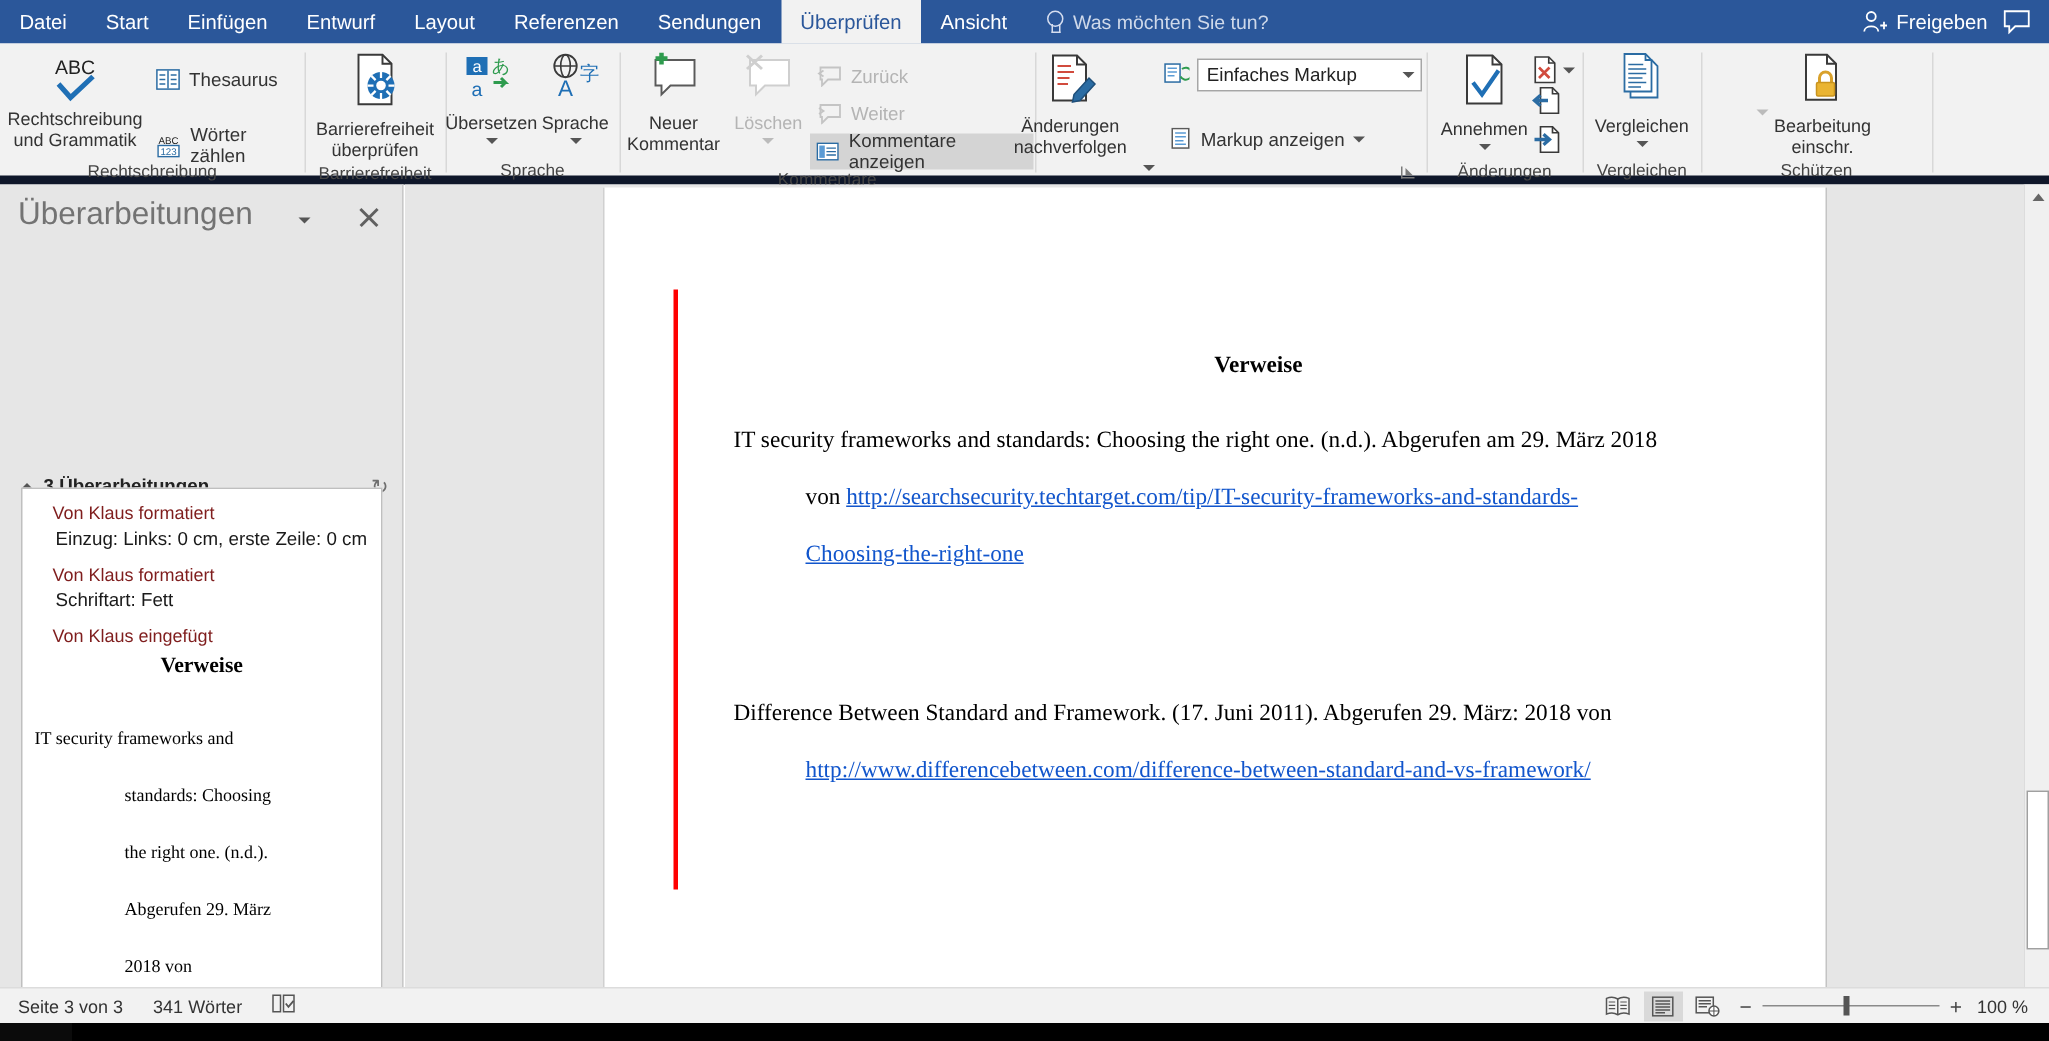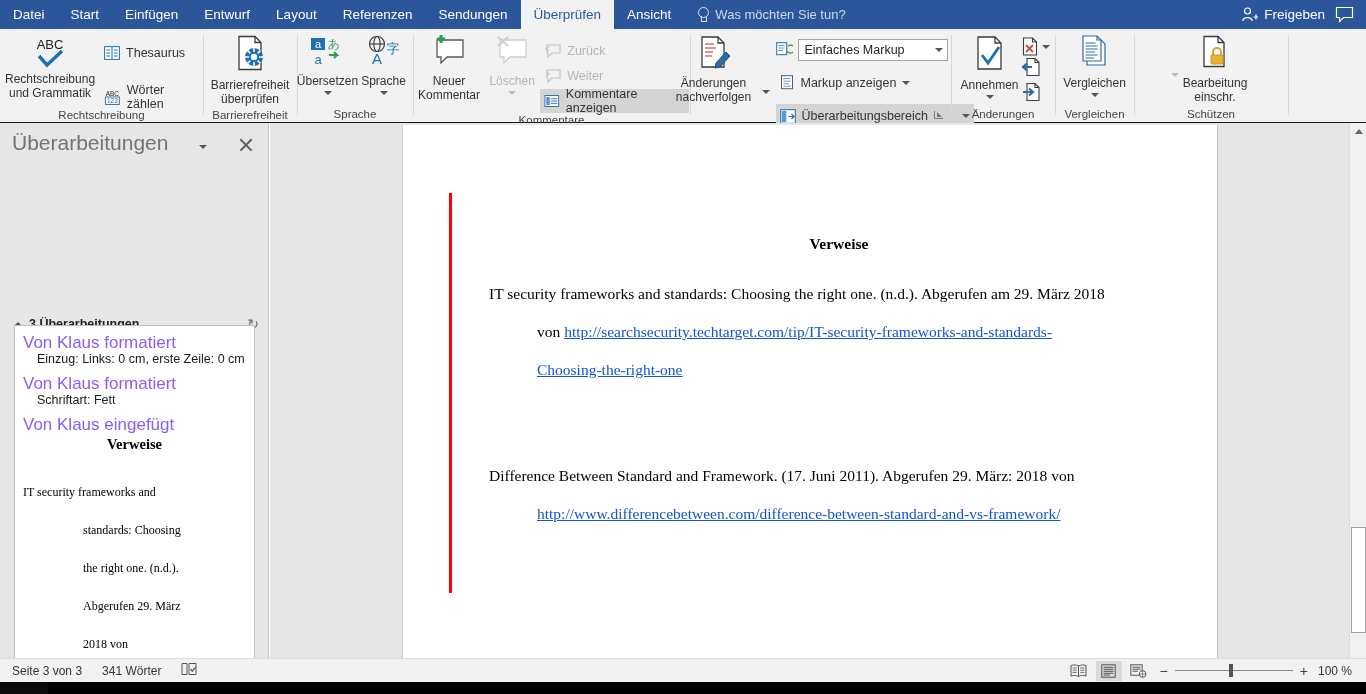--- a/index.html
+++ b/index.html
@@ -37,21 +37,21 @@
   }
   .menu-right {
     margin-left: auto; display: flex; align-items: center; gap: 10px;
     padding-right: 12px; color: #ffffff; font-size: 13.5px;
   }
   .share { display:flex; align-items:center; gap:6px; cursor:default; }
 
   
   .ribbon {
     position: absolute; left: 0; top: 29px; width: 1366px; height: 94px;
-    background: #f2f2f2; border-bottom: 1px solid #0f172a; padding-left: 24px;
+    background: #f2f2f2; border-bottom: 6px solid #0f172a; padding-left: 24px;
   }
   .rgroup {
     position: absolute; top: 0; height: 94px;
     display: flex; flex-direction: column; align-items: center;
   }
   .rgroup .gbody { flex: 1; display: flex; align-items: flex-start; padding-top: 4px; }
   .glabel {
     font-size: 11.5px; color: #444444; text-align: center;
     width: 100%; line-height: 14px; padding-bottom: 2px;
   }
@@ -131,21 +131,21 @@
   }
   .pane-sub .lbl { font-size: 12.5px; font-weight: bold; color: #222222; }
   .refresh {
     margin-left: auto; font-size: 14px; color: #6e6e6e; cursor: default;
   }
   .revbox {
     position: absolute; left: 14px; top: 202px; width: 241px; height: 454px;
     background: #ffffff; border: 1px solid #bfbfbf; overflow: hidden;
     padding: 8px 8px 0 8px;
   }
-  .revmeta { font-size: 17px; color: #8b5cf6; line-height: 17px; }
+  .revmeta { font-size: 12px; color: #7f1d1d; line-height: 17px; margin-left: 12px; }
   .revdetail {
     font-size: 12.5px; color: #1a1a1a; line-height: 17px;
     padding-left: 14px; margin-bottom: 7px;
   }
   .revdoc {
     font-family: "Liberation Serif", serif; color: #000000;
   }
   .revdoc .ctr { text-align: center; font-weight: bold; font-size: 14.5px; margin: 3px 0 20px 0; }
   .revdoc .ln { font-size: 12px; line-height: 38px; }
   .revdoc .ind { padding-left: 60px; }
@@ -406,21 +406,21 @@
               <line x1="11" y1="13" x2="22" y2="13" stroke="#d14b3d" stroke-width="1.2"></line>
               <line x1="11" y1="17" x2="19" y2="17" stroke="#d14b3d" stroke-width="1.2"></line>
               <line x1="11" y1="21" x2="18" y2="21" stroke="#d14b3d" stroke-width="1.2"></line>
               <path d="M22 28 l10 -11 l4 4 l-10 11 l-5 1 z" fill="#2b6ca3" stroke="#1e4f7a" stroke-width="1"></path>
             </svg>
           </span>
           <div class="cap">Änderungen
 nachverfolgen</div>
         </div>
         <span class="caretd" style="align-self:flex-end;margin:0 0 34px 2px;"></span>
-        <div style="display:flex;flex-direction:column;gap:10px;padding-top:6px;margin-left:6px;">
+        <div style="display:flex;flex-direction:column;gap:20px;padding-top:6px;margin-left:6px;">
           <div style="display:flex;align-items:center;gap:5px;">
             <svg width="17" height="16" viewBox="0 0 17 16">
               <rect x="0.7" y="0.7" width="10" height="12" fill="#ffffff" stroke="#2b6ca3" stroke-width="1"></rect>
               <line x1="2.4" y1="3.5" x2="8.6" y2="3.5" stroke="#5a9bd5" stroke-width="1"></line>
               <line x1="2.4" y1="6" x2="8.6" y2="6" stroke="#5a9bd5" stroke-width="1"></line>
               <line x1="2.4" y1="8.5" x2="7" y2="8.5" stroke="#5a9bd5" stroke-width="1"></line>
               <path d="M12 4 a4 4 0 1 1 -1 5" fill="none" stroke="#2e9b4e" stroke-width="1.3"></path>
             </svg>
             <div class="combo">
               <span>Einfaches Markup</span>

